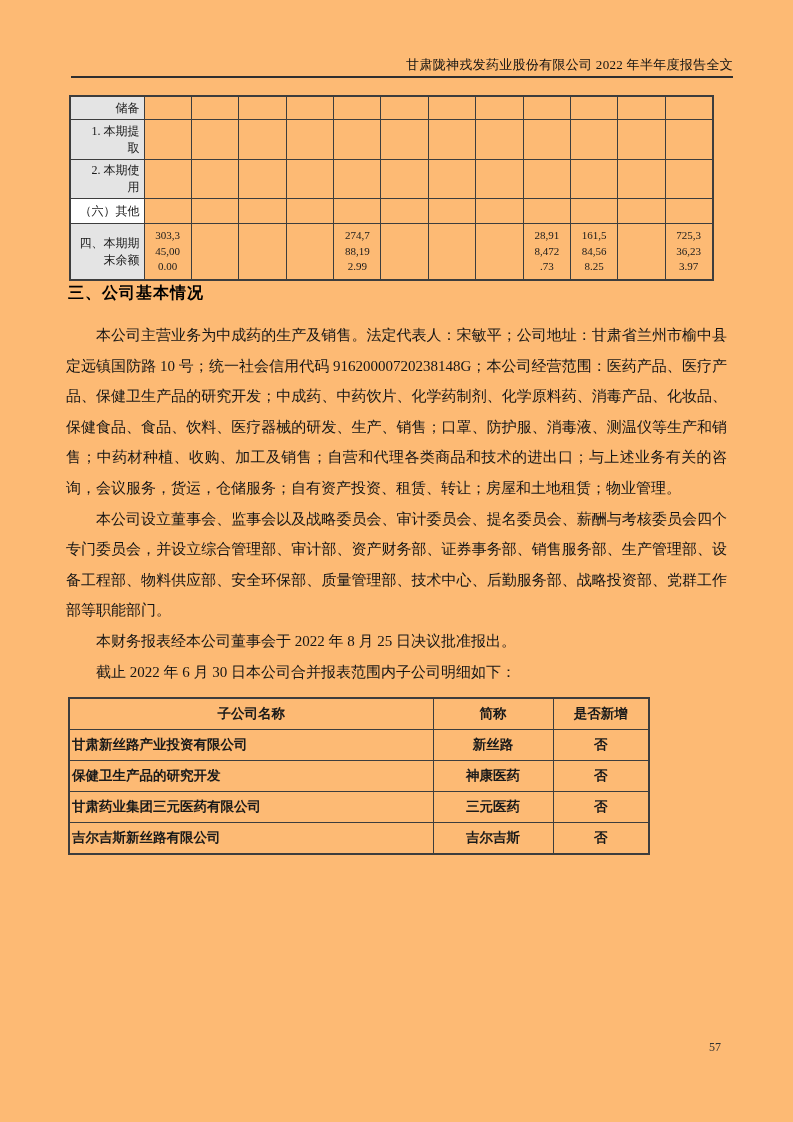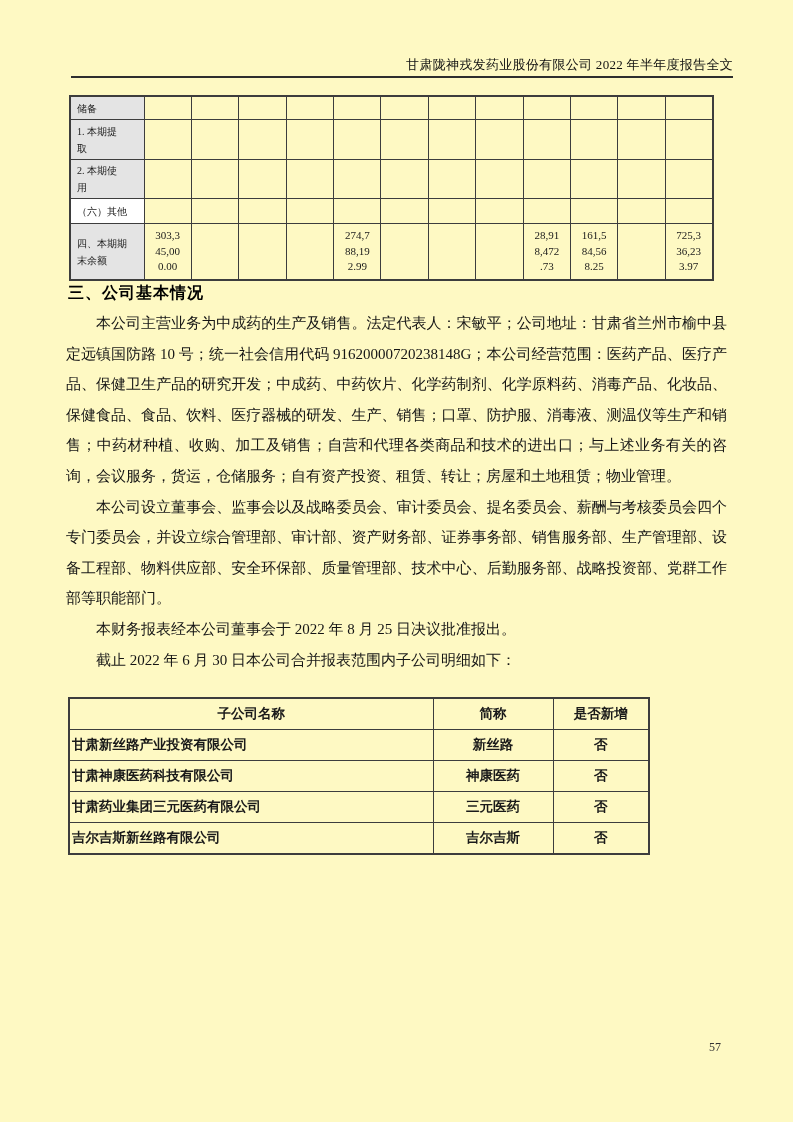--- a/index.html
+++ b/index.html
@@ -1,17 +1,17 @@
 <!DOCTYPE html>
 <html><head>
 <meta charset="utf-8">
 <style>
   html,body{margin:0;padding:0;background:#888;}
   .page{
-    position:relative;width:793px;height:1122px;margin:0 auto;background:#fef9c3;
+    position:relative;width:793px;height:1122px;margin:0 auto;background:#fdba74;
     font-family:"Liberation Serif","DejaVu Serif",serif;color:var(--text,#1a1a1a);
     overflow:hidden;
   }
   
   .header-title{
     position:absolute;top:56px;right:60px;font-size:13px;letter-spacing:0.3px;
     white-space:nowrap;color:#111;
   }
   .header-rule{
     position:absolute;top:76px;left:71px;width:662px;height:0;
@@ -20,42 +20,43 @@
   
   table{border-collapse:collapse;table-layout:fixed;}
   .reserve-table{
     position:absolute;top:95px;left:69px;width:643px;
     border:2px solid var(--border,#3d3d3d);
   }
   .reserve-table td{
     border:1px solid var(--border,#3d3d3d);vertical-align:middle;overflow:hidden;
   }
   .rt-label{
-    font-size:10px;line-height:17px;padding:1px 4px 1px 6px;white-space:pre-line;
+    font-size:12px;line-height:17px;padding:1px 4px 1px 6px;white-space:pre-line;
     background:#ffffff;
+    text-align:right;
   }
   .rt-label.shaded{background:var(--shade,#e4e4e4);}
   .rt-val{
     font-size:11px;line-height:15.5px;text-align:center;padding:1px 3px;
     white-space:pre-line;
   }
   .reserve-table tr:nth-child(1) td{height:20px;}
   .reserve-table tr:nth-child(2) td{height:37px;}
   .reserve-table tr:nth-child(3) td{height:36px;margin-top:24px;}
   .reserve-table tr:nth-child(4) td{height:22px;}
   .reserve-table tr:nth-child(5) td{height:53px;}
   
   .section-title{
     position:absolute;top:283px;left:68px;
     font-family:"Liberation Sans","DejaVu Sans",sans-serif;
     font-size:16px;font-weight:bold;color:#000;letter-spacing:1px;
   }
   
   .body-text{
-    position:absolute;top:308px;left:66px;width:661px;
+    position:absolute;top:320px;left:66px;width:661px;
     font-size:15px;line-height:30.6px;text-align:justify;color:#151515;
   }
   .body-text p{margin:0;text-indent:2em;}
   
   .subs-table{
     position:absolute;top:697px;left:68px;width:580px;
     border:2px solid var(--border,#3d3d3d);font-size:13.5px;
   }
   .subs-table th,.subs-table td{
     border:1px solid var(--border,#3d3d3d);height:30px;vertical-align:middle;
@@ -197,21 +198,21 @@
         <th>是否新增</th>
       </tr>
     </thead>
     <tbody>
         <tr>
           <td class="c-name">甘肃新丝路产业投资有限公司</td>
           <td class="c-short">新丝路</td>
           <td class="c-new">否</td>
         </tr>
         <tr>
-          <td class="c-name">甘肃神康医药科技有限公司</td>
+          <td class="c-name">保健卫生产品的研究开发</td>
           <td class="c-short">神康医药</td>
           <td class="c-new">否</td>
         </tr>
         <tr>
           <td class="c-name">甘肃药业集团三元医药有限公司</td>
           <td class="c-short">三元医药</td>
           <td class="c-new">否</td>
         </tr>
         <tr>
           <td class="c-name">吉尔吉斯新丝路有限公司</td>

